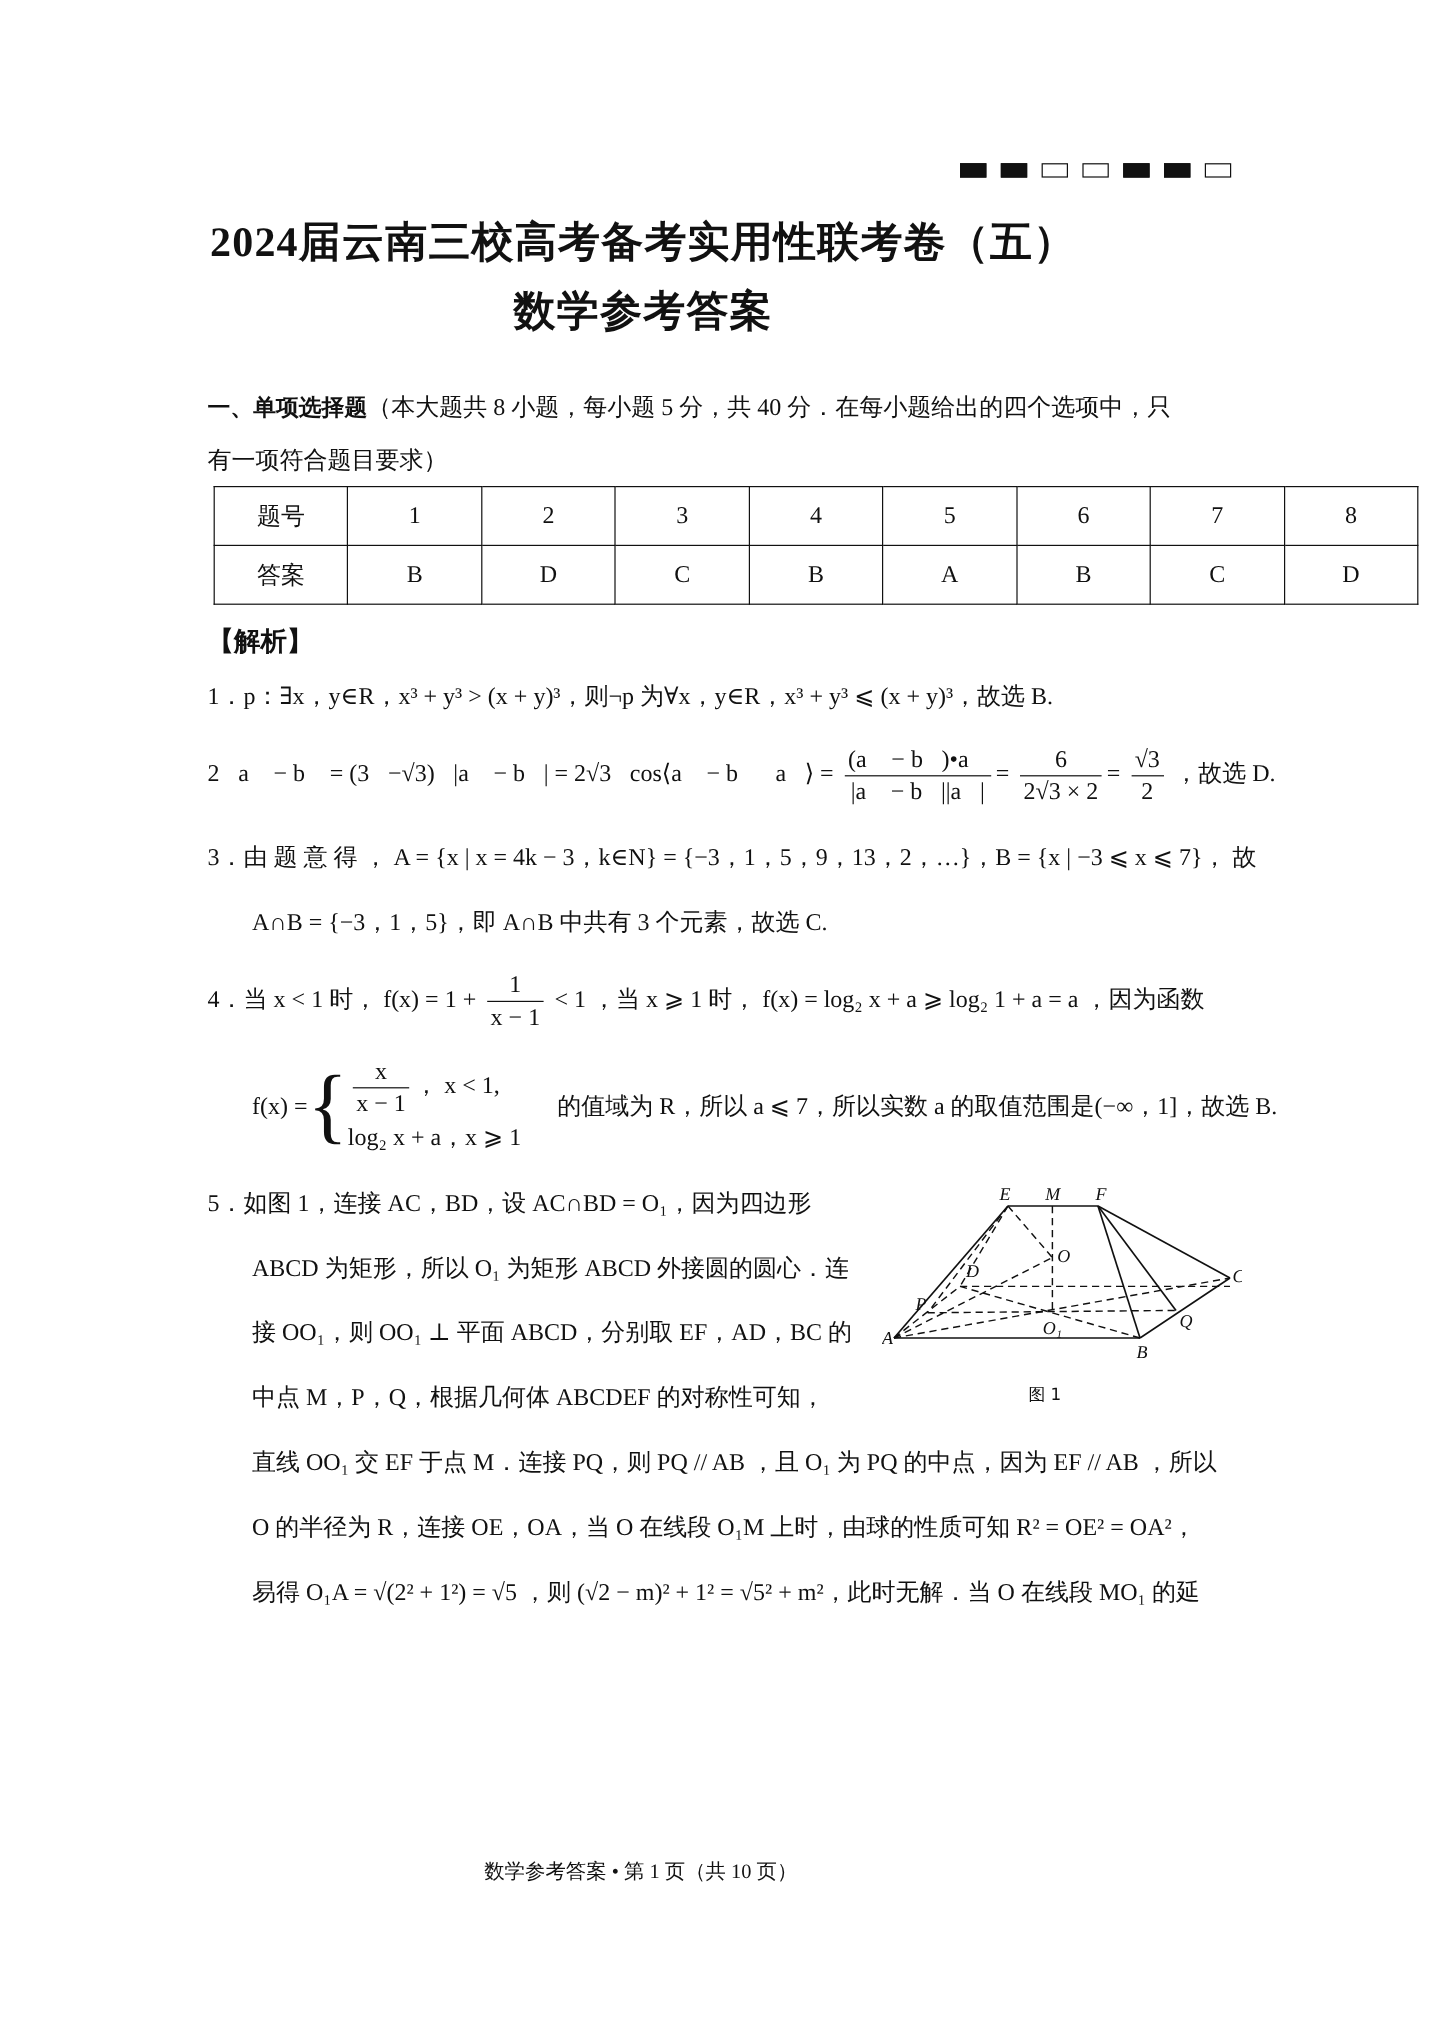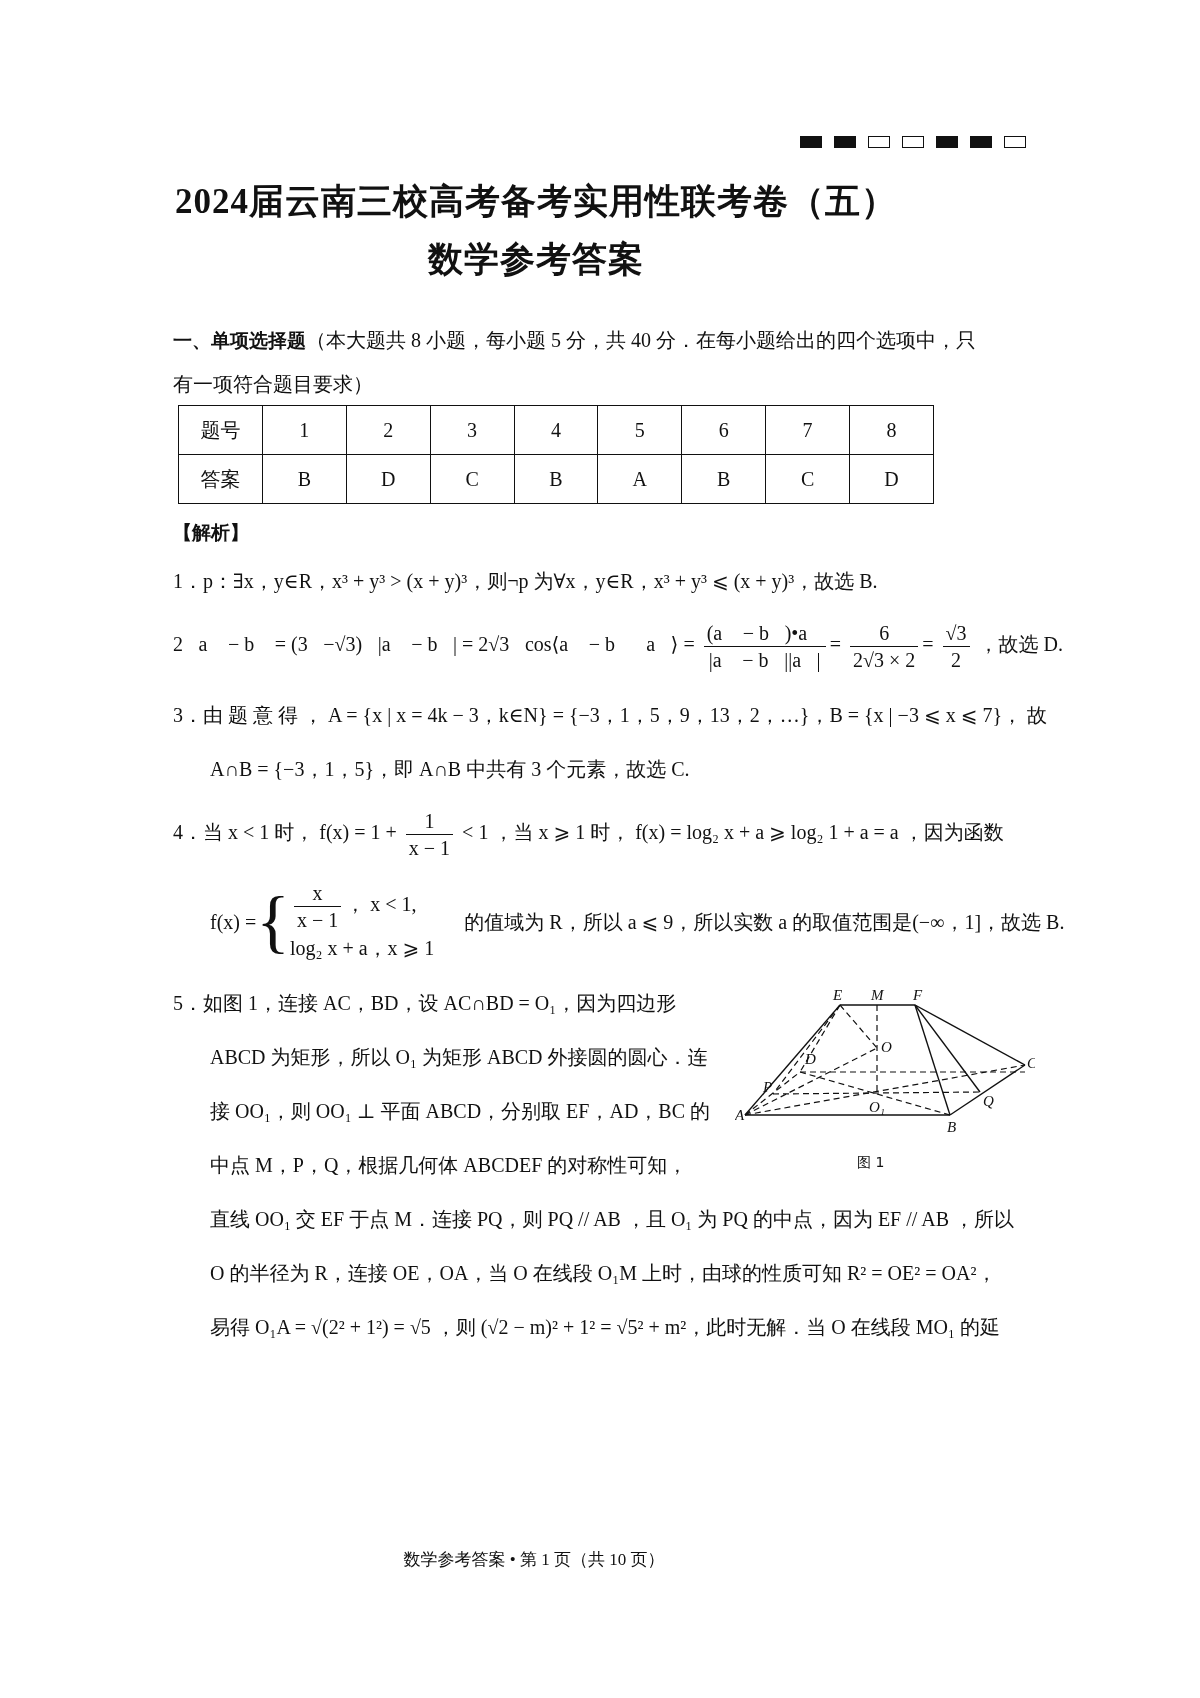--- a/index.html
+++ b/index.html
@@ -7,23 +7,23 @@
          font-family: "Liberation Serif", "DejaVu Serif", serif; color: #111; }
   .abs { position: absolute; }
   .marks { left: 800px; top: 136px; display: flex; gap: 12px; }
   .mark { width: 22px; height: 12px; border: 1.5px solid #111; box-sizing: border-box; }
   .mark.filled { background: #111; }
   .title { left: 0; width: 1072px; text-align: center; font-weight: bold; font-size: 35px; letter-spacing: 1px; }
   .t1 { top: 178px; }
   .t2 { top: 236px; }
   .para { left: 173px; width: 862px; font-size: 20px; line-height: 44px; }
   .sec-head { font-weight: bold; font-family: "DejaVu Sans", sans-serif; font-size: 19px; }
-  table.ans { position: absolute; left: 178px; top: 405px; width: 756px; border-collapse: collapse; font-size: 20px; }
+  table.ans { position: absolute; left: 178px; top: 405px; width: 1004px; border-collapse: collapse; font-size: 20px; }
   table.ans td { border: 1.5px solid #111; height: 46px; text-align: center; width: 11.1%; }
-  .jx { left: 173px; top: 520px; font-weight: bold; font-family: "DejaVu Sans", sans-serif; font-size: 19px; }
+  .jx { left: 173px; top: 520px; font-weight: bold; font-family: "DejaVu Sans", sans-serif; font-size: 22px; }
   .item { left: 173px; width: 870px; font-size: 20px; line-height: 30px; white-space: nowrap; }
   .ind { left: 210px; }
   .frac { display: inline-block; vertical-align: middle; text-align: center; margin: 0 4px; }
   .frac > span { display: block; padding: 0 3px; line-height: 26px; }
   .frac > span.num { border-bottom: 1.3px solid #111; }
   .brace { font-size: 70px; line-height: 70px; vertical-align: middle; font-weight: 100; }
   .fig { left: 735px; top: 990px; width: 300px; height: 170px; }
   .figcap { left: 857px; top: 1154px; font-size: 14px; font-family: "DejaVu Sans", sans-serif; }
   .footer { left: 0; width: 1068px; top: 1548px; text-align: center; font-size: 17px; }
 </style>
@@ -95,21 +95,21 @@
   <span>&lt; 1 ，当 x ⩾ 1 时， f(x) = log₂ x + a ⩾ log₂ 1 + a = a ，因为函数</span>
 </div>
 
 <div class="abs item ind" style="top:880px; display:flex; align-items:center;">
   <span>f(x) =</span>
   <span class="brace">{</span>
   <span style="display:inline-flex; flex-direction:column; line-height:30px;">
     <span><span class="frac"><span class="num">x</span><span>x − 1</span></span><span>， x &lt; 1,</span></span>
     <span>log₂ x + a，x ⩾ 1</span>
   </span>
-  <span style="margin-left:30px;">的值域为 R，所以 a ⩽ 9，所以实数 a 的取值范围是(−∞，1]，故选 B.</span>
+  <span style="margin-left:30px;">的值域为 R，所以 a ⩽ 7，所以实数 a 的取值范围是(−∞，1]，故选 B.</span>
 </div>
 
 <div class="abs item" style="top:976px; line-height:54px;">
   <div>5．如图 1，连接 AC，BD，设 AC∩BD = O₁，因为四边形</div>
   <div style="padding-left:37px;">ABCD 为矩形，所以 O₁ 为矩形 ABCD 外接圆的圆心．连</div>
   <div style="padding-left:37px;">接 OO₁，则 OO₁ ⊥ 平面 ABCD，分别取 EF，AD，BC 的</div>
   <div style="padding-left:37px;">中点 M，P，Q，根据几何体 ABCDEF 的对称性可知，</div>
   <div style="padding-left:37px;">直线 OO₁ 交 EF 于点 M．连接 PQ，则 PQ // AB ，且 O₁ 为 PQ 的中点，因为 EF // AB ，所以</div>
   <div style="padding-left:37px;">O 的半径为 R，连接 OE，OA，当 O 在线段 O₁M 上时，由球的性质可知 R² = OE² = OA²，</div>
   <div style="padding-left:37px;">易得 O₁A = √(2² + 1²) = √5 ，则 (√2 − m)² + 1² = √5² + m²，此时无解．当 O 在线段 MO₁ 的延</div>

